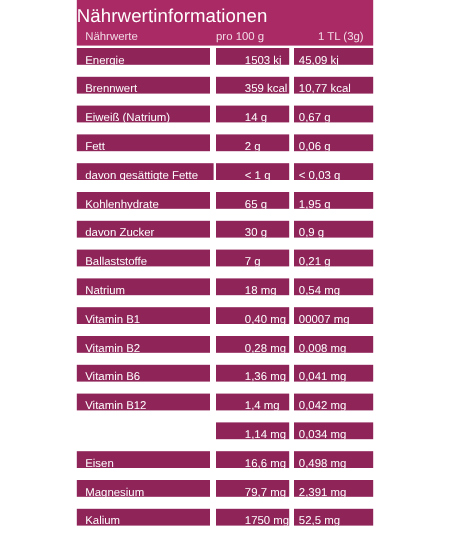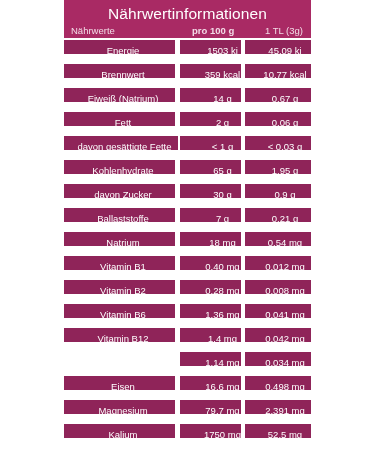--- a/index.html
+++ b/index.html
@@ -24,78 +24,77 @@
   
   .header-block {
     background: #a92a64;
     padding: 4px 0 5px 0;
     height: 38px;
     box-sizing: border-box;
   }
   .header-title {
     color: #ffffff;
     font-size: 15.5px;
-    text-align: center;
+    text-align: left;
     letter-spacing: 0.1px;
     line-height: 19px;
     white-space: nowrap;
   }
   .header-cols {
     position: relative;
     height: 14px;
     margin-top: 1px;
     padding-left: 40px;
   }
   .header-cols span {
     position: absolute;
     color: #f2dae6;
     font-size: 9.5px;
     line-height: 14px;
     white-space: nowrap;
   }
   .hc-label  { left: 7px; }
-  .hc-col1   { left: 128px; font-weight: bold; }
+  .hc-col1   { left: 116px; }
   .hc-col2   { left: 201px; }
 
   
   .row {
     position: relative;
     height: 22px;
     margin-top: 2px;
   }
   .cell {
     position: absolute;
     top: 0;
     height: 14px;
     background: #8f2459;
     color: #ffffff;
     font-size: 9.5px;
     line-height: 22px;
     box-sizing: border-box;
     white-space: nowrap;
     overflow: hidden;
-    text-align: center;
   }
   .c-label {
     left: 0;
     width: 111px;
     padding-left: 7px;
   }
   .c-label.wide {
     width: 114px;
   }
   .c-v1 {
     left: 116px;
     width: 61px;
     padding-left: 24px;
   }
   .c-v2 {
     left: 181px;
     width: 66px;
-    padding-left: 14px;
+    padding-left: 4px;
   }
 </style>
 </head>
 <body>
 
 <div id="table-wrap">
 
   <div class="header-block">
     <div class="header-title">Nährwertinformationen</div>
     <div class="header-cols">
@@ -147,21 +146,21 @@
         <div class="cell c-v2">0,21 g</div>
       </div>
       <div class="row">
         <div class="cell c-label">Natrium</div>
         <div class="cell c-v1">18 mg</div>
         <div class="cell c-v2">0,54 mg</div>
       </div>
       <div class="row">
         <div class="cell c-label">Vitamin B1</div>
         <div class="cell c-v1">0,40 mg</div>
-        <div class="cell c-v2">0,012 mg</div>
+        <div class="cell c-v2">00007 mg</div>
       </div>
       <div class="row">
         <div class="cell c-label">Vitamin B2</div>
         <div class="cell c-v1">0,28 mg</div>
         <div class="cell c-v2">0,008 mg</div>
       </div>
       <div class="row">
         <div class="cell c-label">Vitamin B6</div>
         <div class="cell c-v1">1,36 mg</div>
         <div class="cell c-v2">0,041 mg</div>

